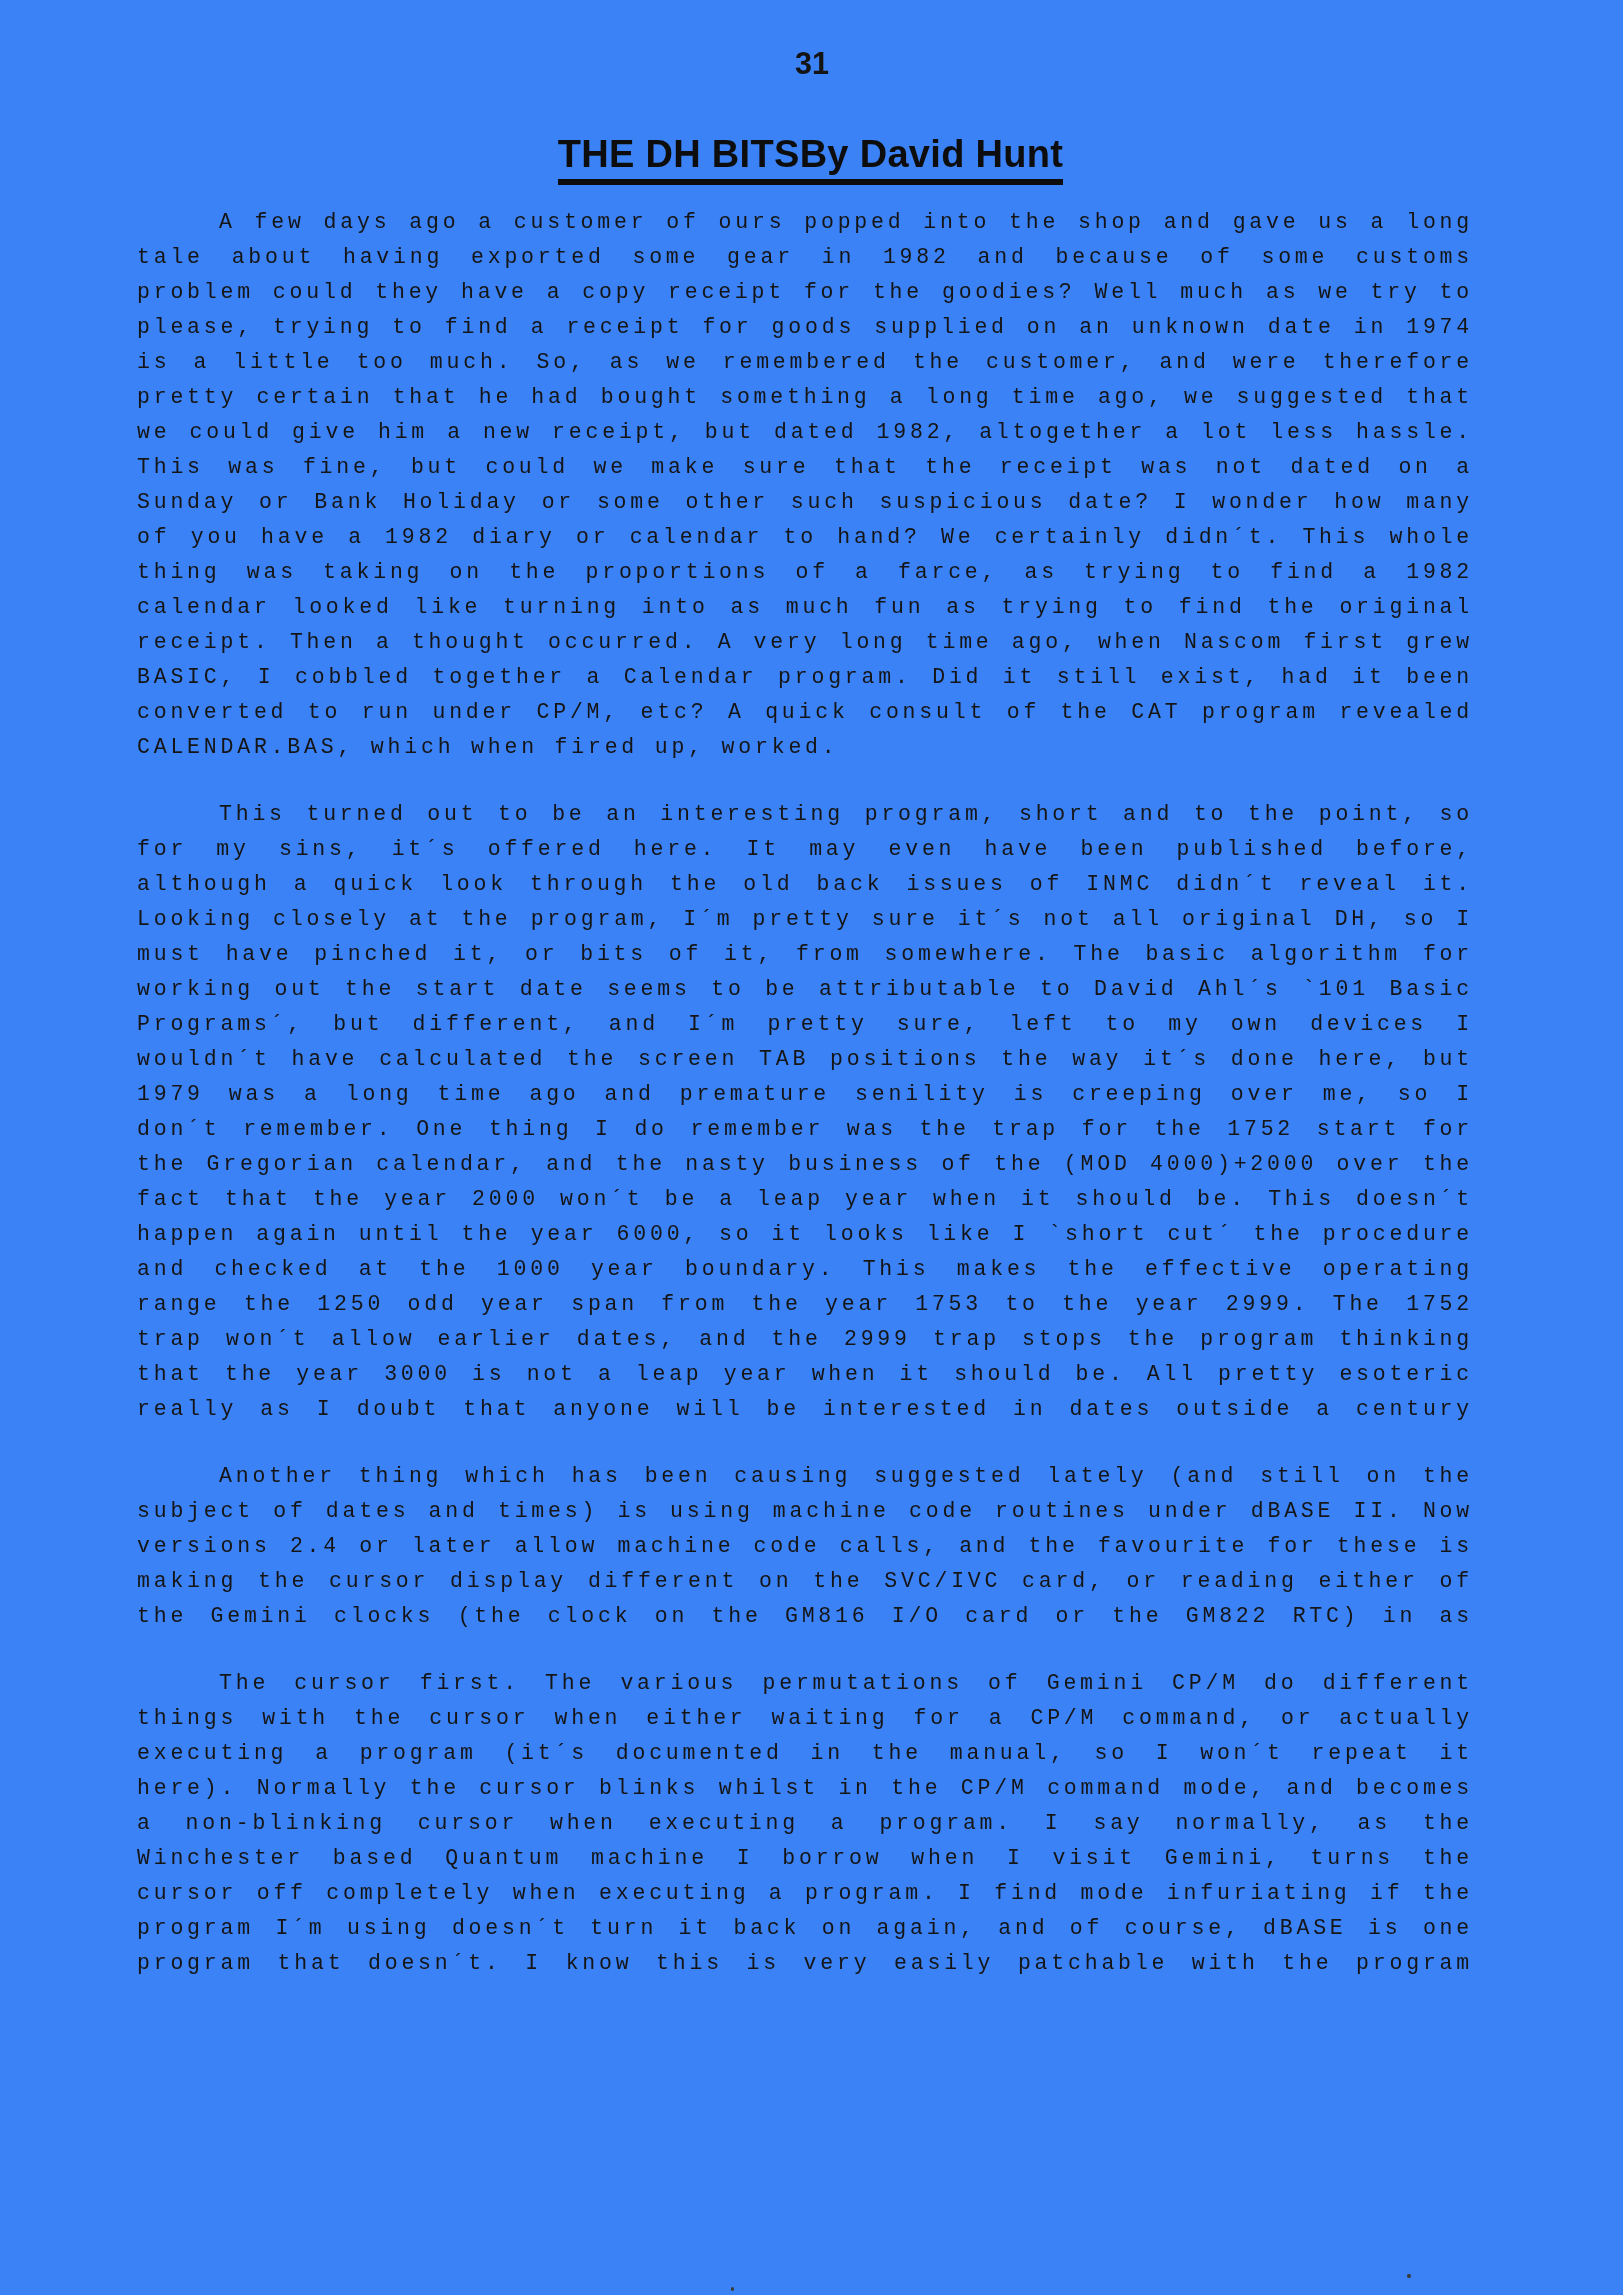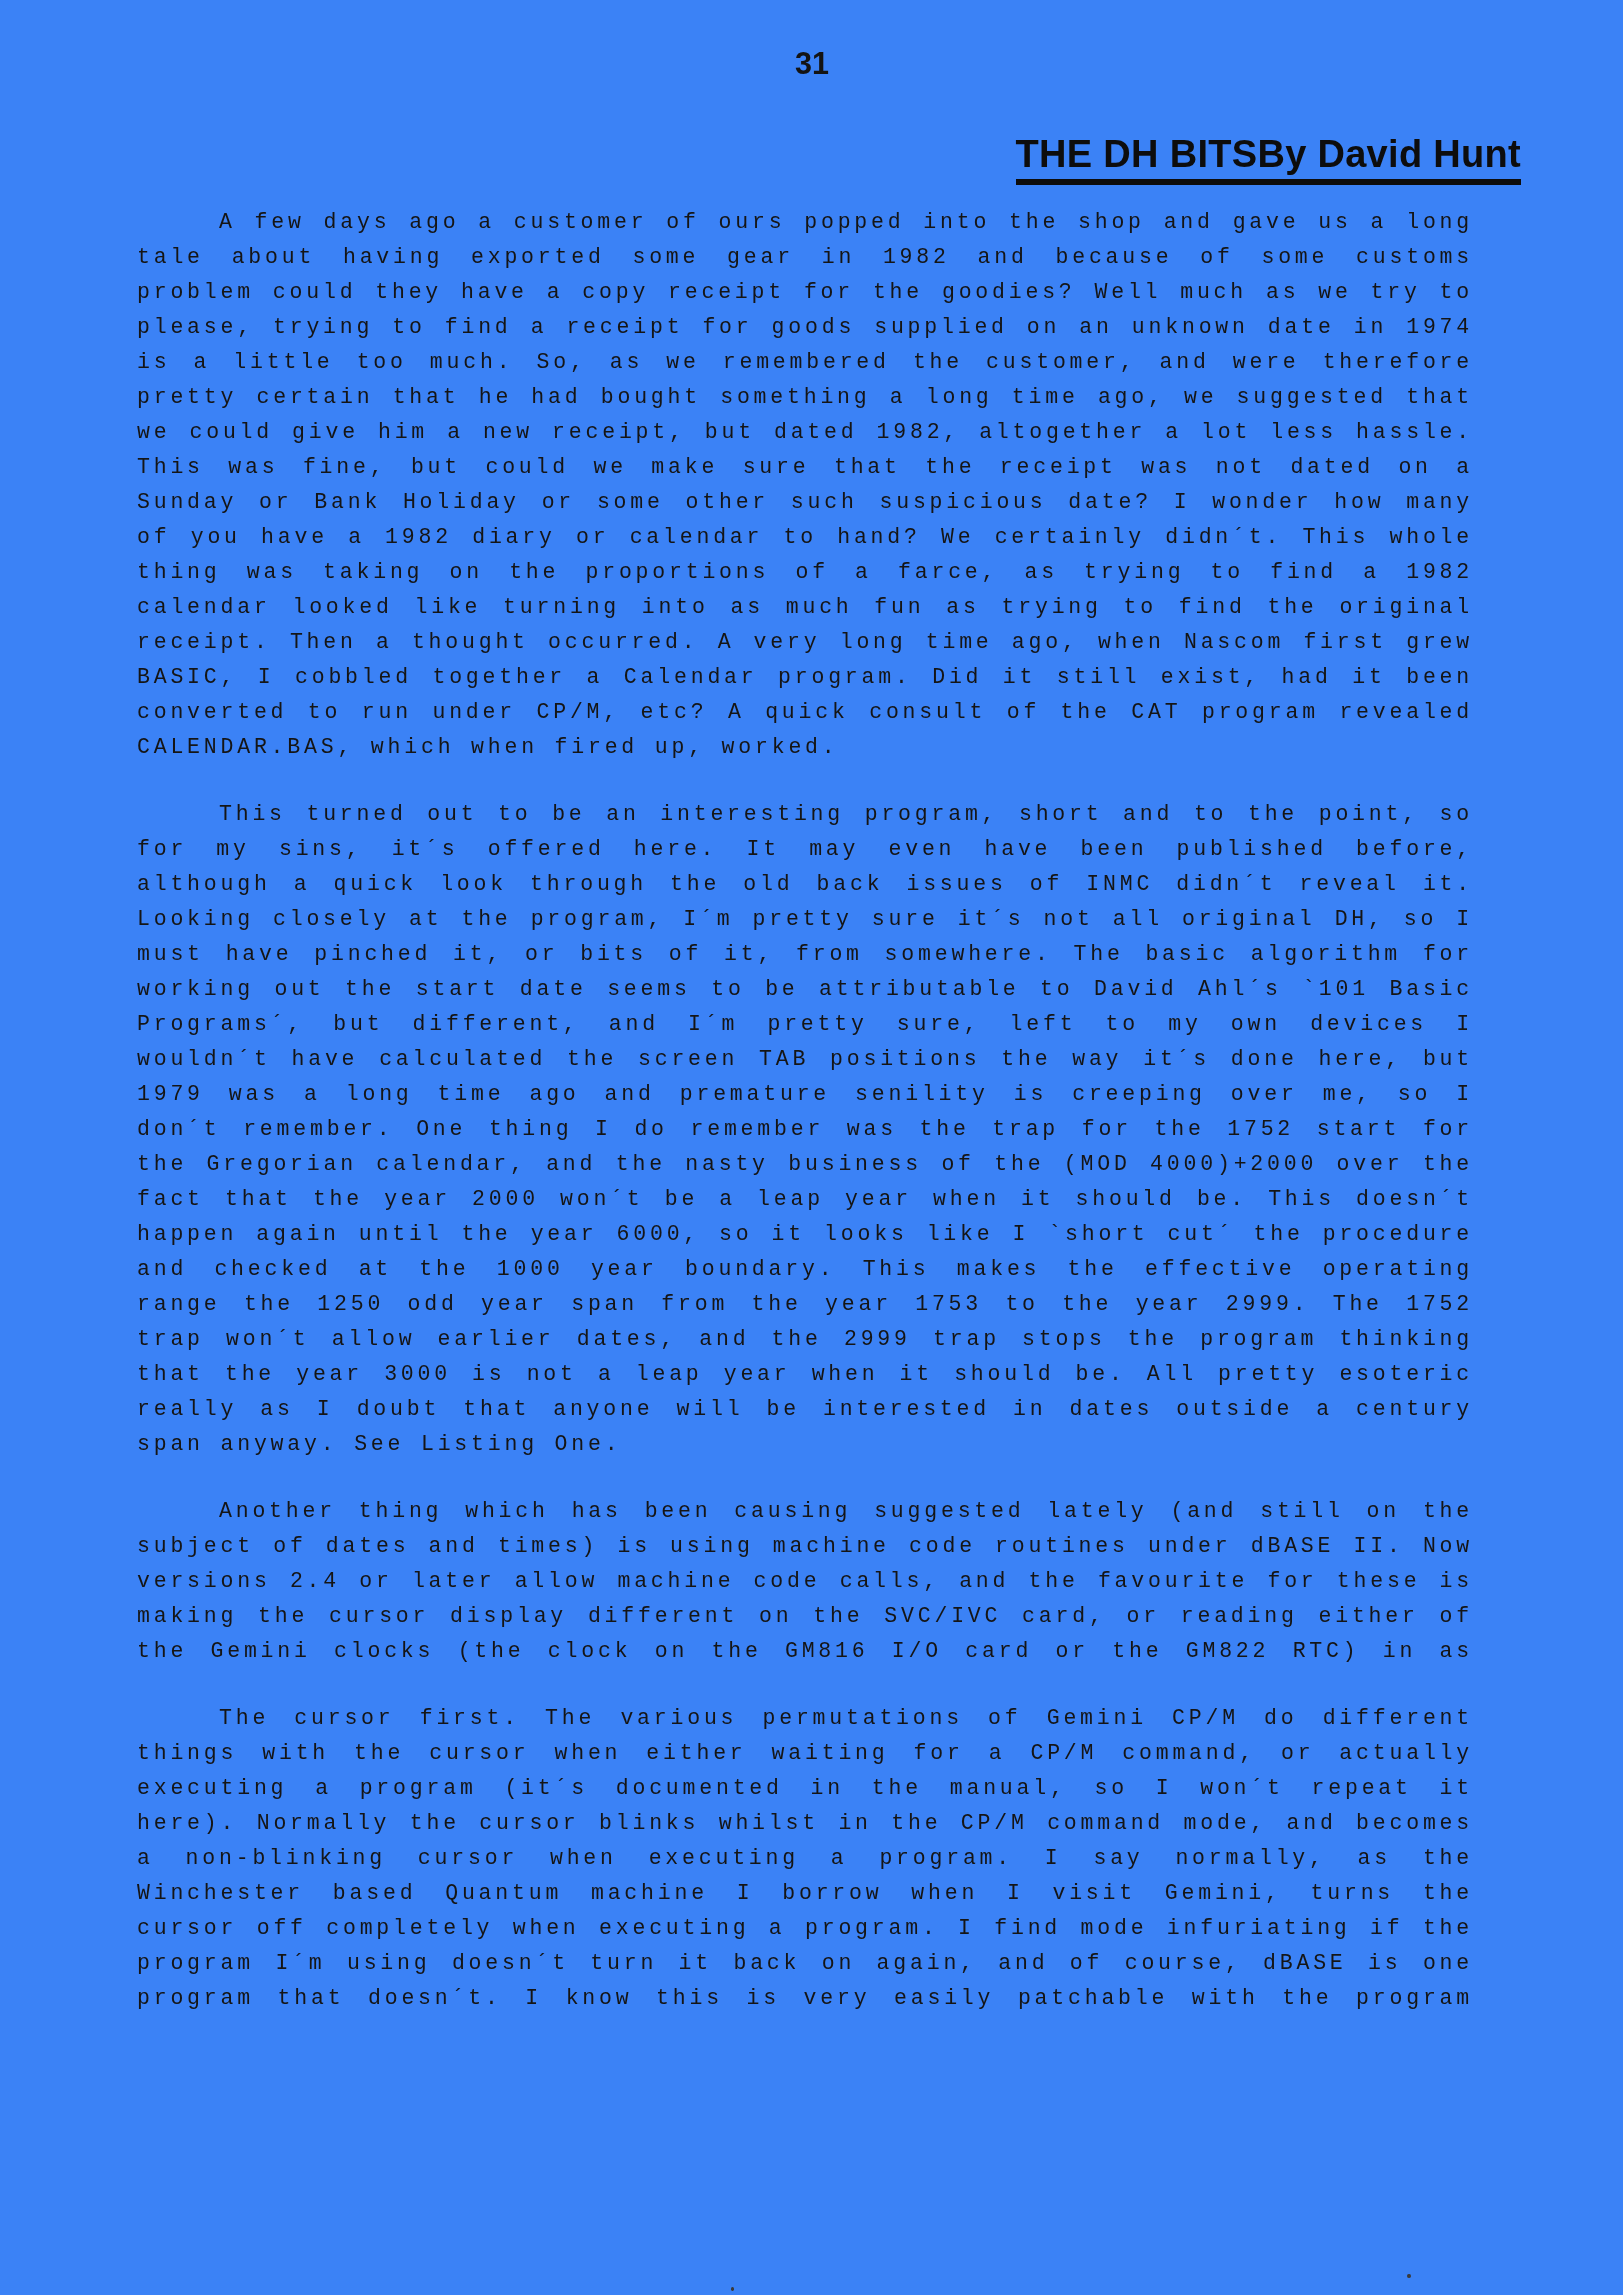--- a/index.html
+++ b/index.html
@@ -27,23 +27,22 @@
     font-size: 30.5px;
     color: #141414;
   }
   
   .header-row {
     position: absolute;
     top: 135px;
     left: 136px;
     width: 1349px;
     display: flex;
-    justify-content: flex-end;
+    justify-content: center;
     align-items: flex-end;
-    margin-left: 36px;
   }
   .headline {
     margin: 0;
     font-family: "Liberation Sans", sans-serif;
     font-weight: 700;
     font-size: 38px;
     line-height: 1.0;
     letter-spacing: 0.3px;
     color: #0d0d0d;
     border-bottom: 6.2px solid #0d0d0d;
@@ -132,21 +131,20 @@
         <div class="line">1979 was a long time ago and premature senility is creeping over me, so I</div>
         <div class="line">don´t remember. One thing I do remember was the trap for the 1752 start for</div>
         <div class="line">the Gregorian calendar, and the nasty business of the (MOD 4000)+2000 over the</div>
         <div class="line">fact that the year 2000 won´t be a leap year when it should be. This doesn´t</div>
         <div class="line">happen again until the year 6000, so it looks like I `short cut´ the procedure</div>
         <div class="line">and checked at the 1000 year boundary. This makes the effective operating</div>
         <div class="line">range the 1250 odd year span from the year 1753 to the year 2999. The 1752</div>
         <div class="line">trap won´t allow earlier dates, and the 2999 trap stops the program thinking</div>
         <div class="line">that the year 3000 is not a leap year when it should be. All pretty esoteric</div>
         <div class="line">really as I doubt that anyone will be interested in dates outside a century</div>
-        <div class="line last">span anyway. See Listing One.</div>
       </div>
       <div class="paragraph">
         <div class="line first">Another thing which has been causing suggested lately (and still on the</div>
         <div class="line">subject of dates and times) is using machine code routines under dBASE II. Now</div>
         <div class="line">versions 2.4 or later allow machine code calls, and the favourite for these is</div>
         <div class="line">making the cursor display different on the SVC/IVC card, or reading either of</div>
         <div class="line">the Gemini clocks (the clock on the GM816 I/O card or the GM822 RTC) in as</div>
       </div>
       <div class="paragraph justify-last">
         <div class="line first">The cursor first. The various permutations of Gemini CP/M do different</div>

